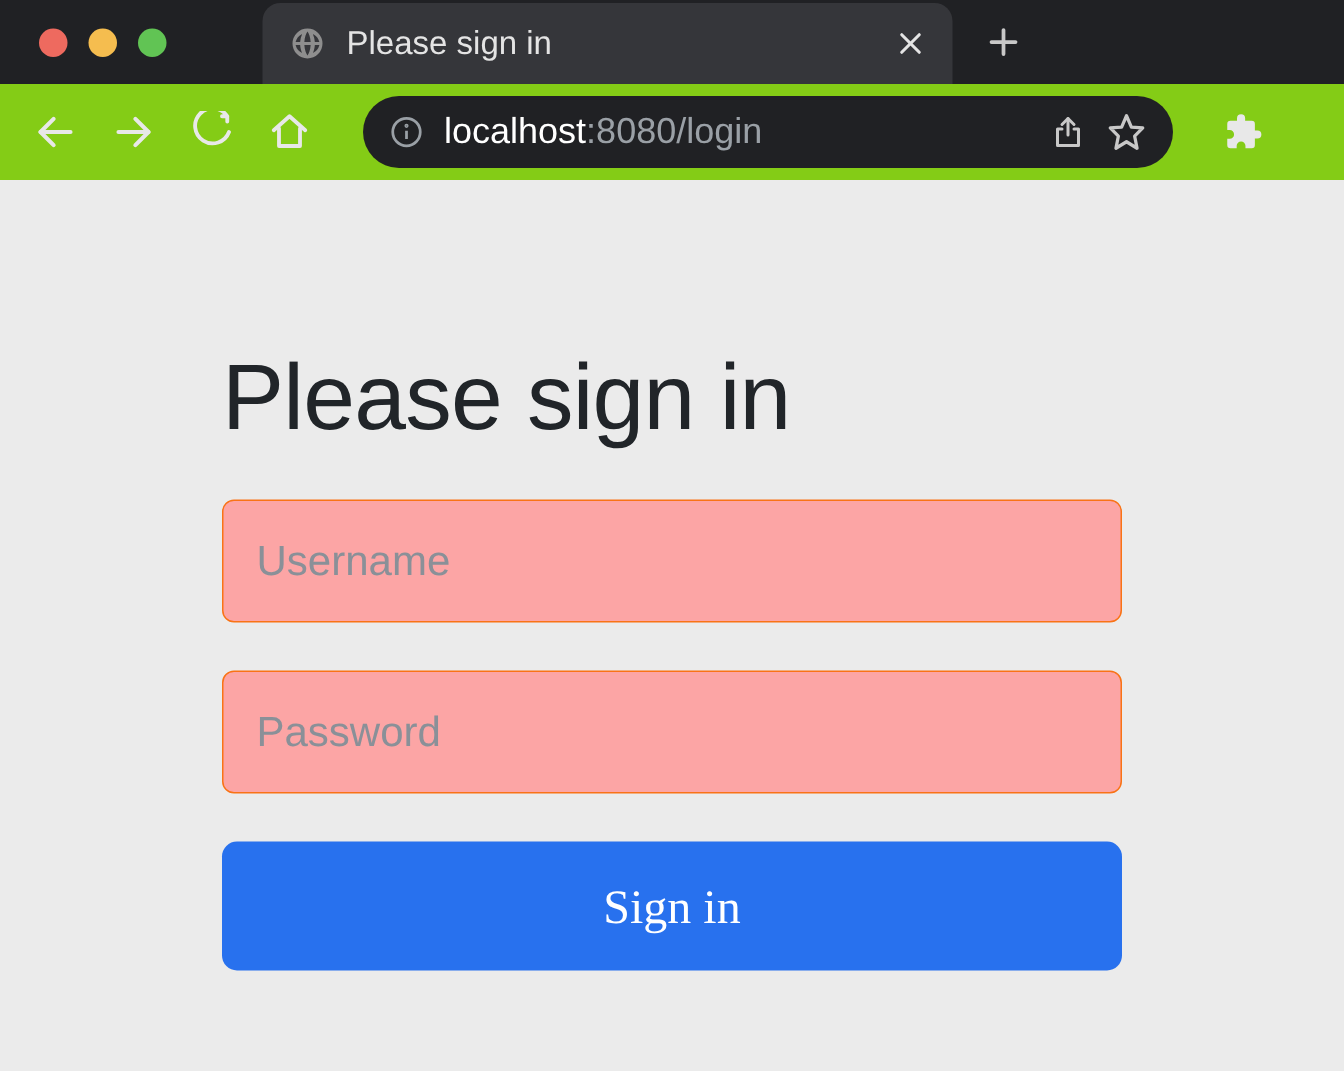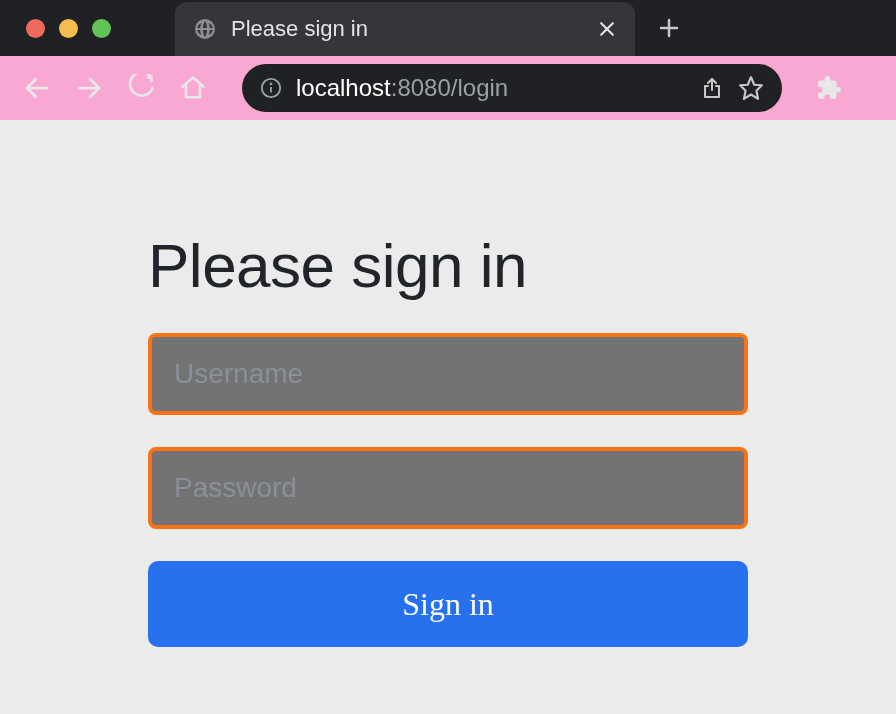--- a/index.html
+++ b/index.html
@@ -69,21 +69,21 @@
     }
     .new-tab {
       margin-left: 22px;
       color: #c8c8c8;
       display: flex;
       cursor: pointer;
     }
     
     .toolbar {
       height: 64px;
-      background: #f9a8d4;
+      background: #84cc16;
       display: flex;
       align-items: center;
       padding: 0 20px;
       gap: 18px;
     }
     .tool-btn {
       color: #e8e8e8;
       display: flex;
       align-items: center;
       justify-content: center;
@@ -134,22 +134,22 @@
     .login-heading {
       font-size: 62px;
       font-weight: 500;
       color: #212529;
       margin-bottom: 32px;
       letter-spacing: -0.5px;
     }
     .login-input {
       width: 100%;
       height: 82px;
-      background: #737373;
-      border: 4px solid #f97316;
+      background: #fca5a5;
+      border: 1px solid #f97316;
       border-radius: 8px;
       padding: 0 22px;
       font-size: 28px;
       color: #212529;
       margin-bottom: 32px;
       font-family: inherit;
     }
     .login-input::placeholder {
       color: #8a9098;
     }

